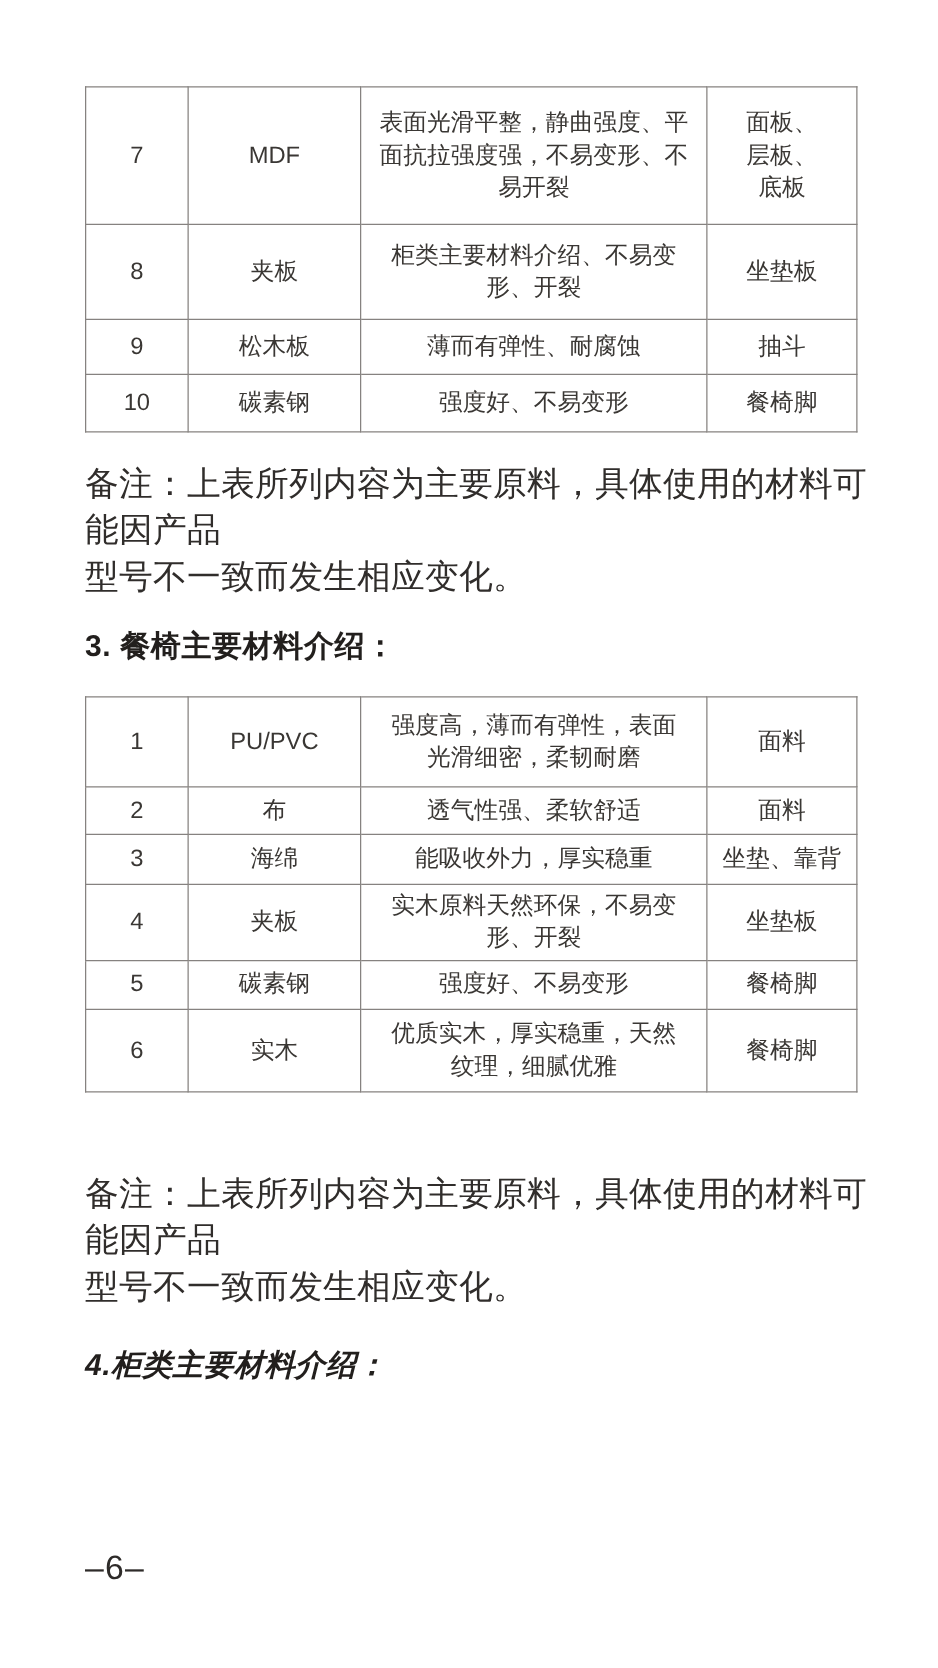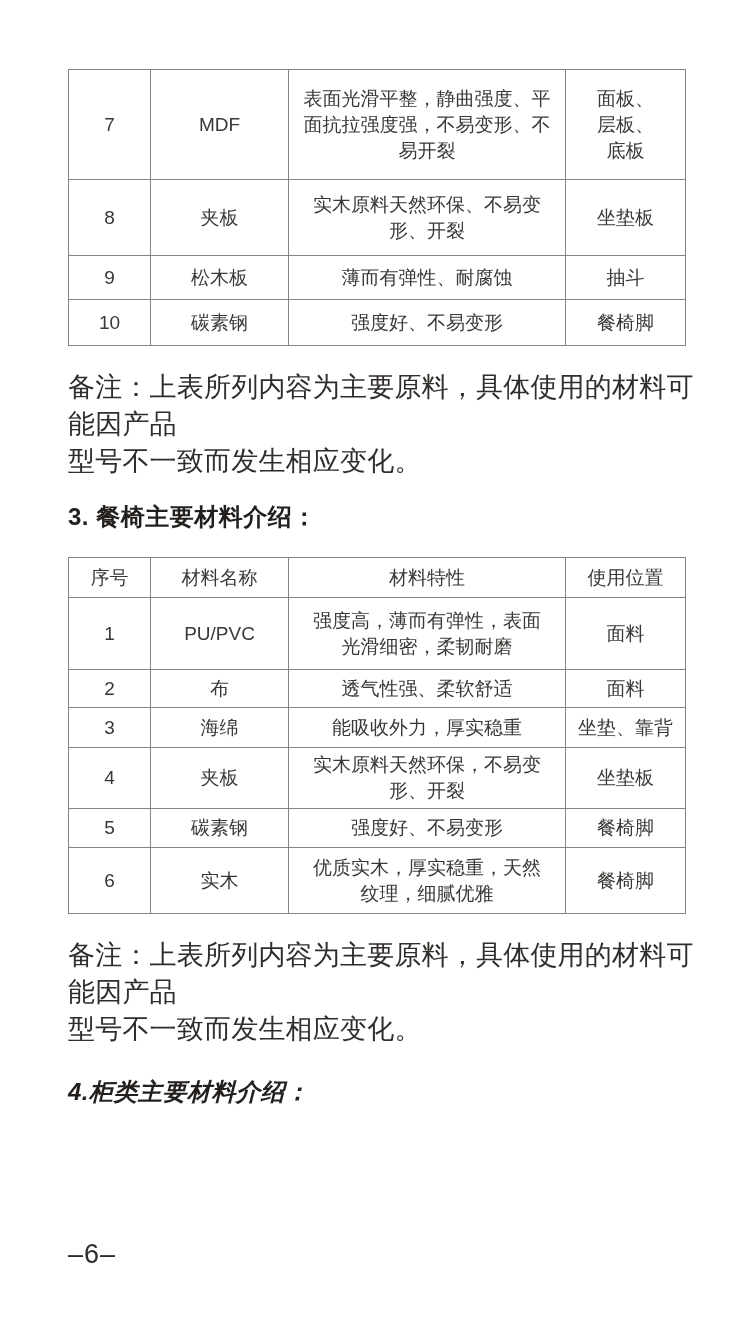--- a/index.html
+++ b/index.html
@@ -35,20 +35,21 @@
   .col-name { width: 138px; }
   .col-feat { width: 277px; }
   .col-pos  { width: 120px; }
 
   td.cell-no { font-size: 21px; }
   td.cell-name { font-size: 20px; }
   td.cell-feature {
     text-align: left;
     padding: 6px 6px 6px 18px;
     white-space: pre-line;
+    font-family: Liberation Mono, monospace;
   }
   td.cell-position { white-space: pre-line; }
   th.hdr { font-size: 20px; color: #3a3734; }
 
   
   .note {
     width: 640px;
     font-size: 27px;
     line-height: 37px;
     white-space: pre-line;
@@ -86,21 +87,21 @@
       <td class="cell-feature">表面光滑平整，静曲强度、平
 面抗拉强度强，不易变形、不
 易开裂</td>
       <td class="cell-position">面板、
 层板、
 底板</td>
     </tr>
     <tr style="height:76px;">
       <td class="cell-no">8</td>
       <td class="cell-name">夹板</td>
-      <td class="cell-feature">实木原料天然环保、不易变
+      <td class="cell-feature">柜类主要材料介绍、不易变
 形、开裂</td>
       <td class="cell-position">坐垫板</td>
     </tr>
     <tr style="height:44px;">
       <td class="cell-no">9</td>
       <td class="cell-name">松木板</td>
       <td class="cell-feature">薄而有弹性、耐腐蚀</td>
       <td class="cell-position">抽斗</td>
     </tr>
     <tr style="height:46px;margin-left:28px;">
@@ -118,26 +119,20 @@
 <div class="heading abs" style="left:68px; top:501px;">3. 餐椅主要材料介绍：</div>
 
 <table class="mat abs" style="left:68px; top:557px;">
   <colgroup>
     <col class="col-no">
       <col class="col-name">
       <col class="col-feat">
       <col class="col-pos">
   </colgroup>
   <tbody>
-    <tr style="height:40px;">
-      <th class="hdr">序号</th>
-      <th class="hdr">材料名称</th>
-      <th class="hdr">材料特性</th>
-      <th class="hdr">使用位置</th>
-    </tr>
     <tr style="height:72px;">
       <td class="cell-no">1</td>
       <td class="cell-name">PU/PVC</td>
       <td class="cell-feature">强度高，薄而有弹性，表面
 光滑细密，柔韧耐磨</td>
       <td class="cell-position">面料</td>
     </tr>
     <tr style="height:38px;">
       <td class="cell-no">2</td>
       <td class="cell-name">布</td>

